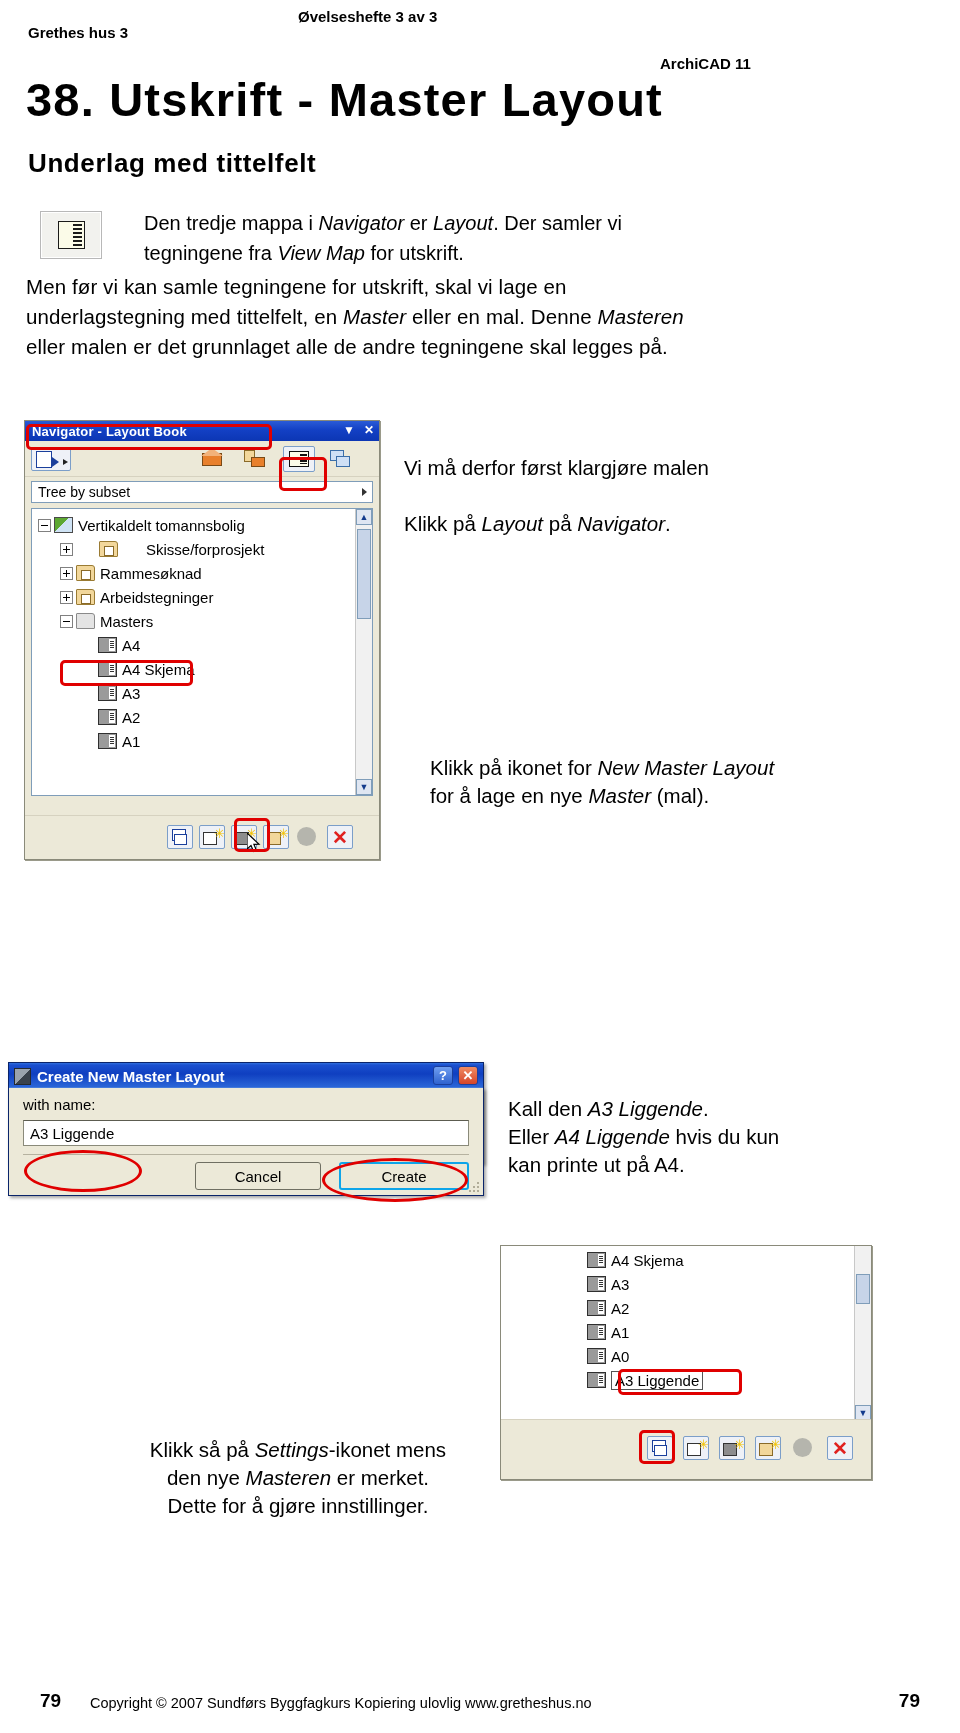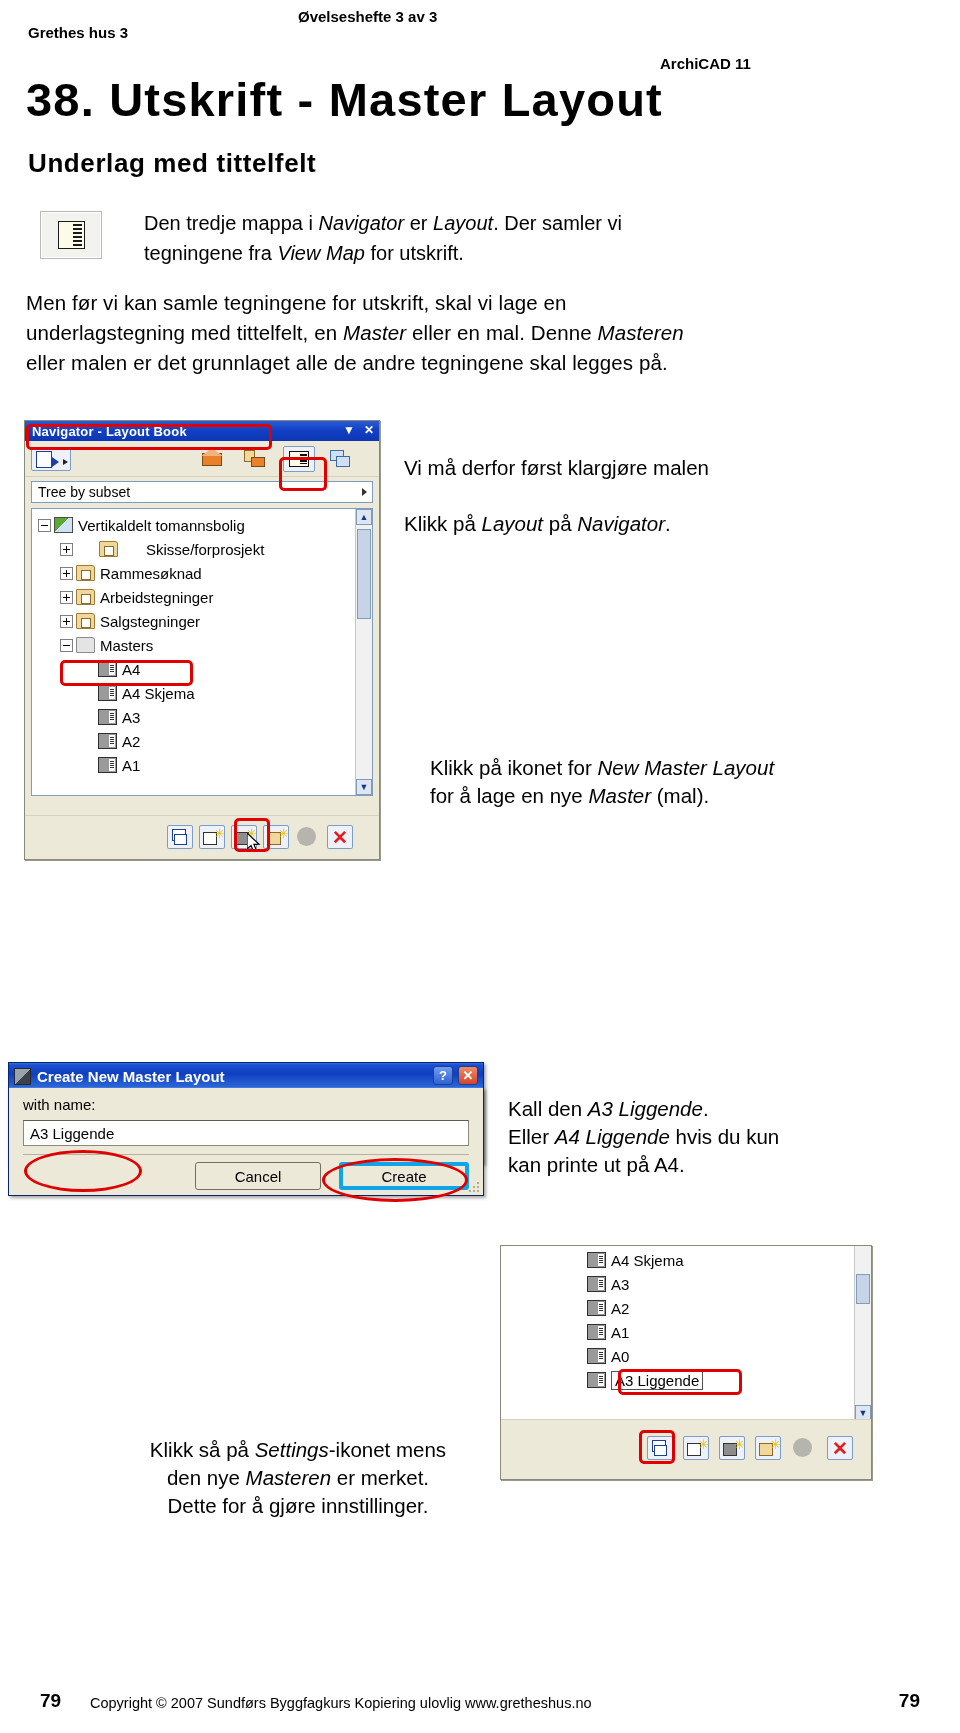--- a/index.html
+++ b/index.html
@@ -53,21 +53,21 @@
   }
   .intro-text {
     position:absolute; left:104px; top:0; width:680px;
     font-size:20px; line-height:30px;
   }
 
   .para {
     position:absolute; font-size:20.5px; line-height:30px;
     letter-spacing:.1px;
   }
-  .p-main { left:26px; top:288px; width:830px; }
+  .p-main { left:26px; top:272px; width:830px; }
 
   i.em { font-style:italic; }
 
   
   .nav-panel {
     position:absolute;
     background:#ece9d8;
     border:1px solid #8a8a7a;
     box-shadow:1px 1px 0 #9a9a8a;
   }
@@ -206,21 +206,21 @@
     position:absolute; background:#fff; border:1px solid #8a8a7a;
     border-top-color:#5c5c50; font-size:15px;
     display:flex; align-items:center; padding-left:6px;
   }
   .xp-sep{ position:absolute; height:1px; background:#b6b2a0; }
   .xp-btn{
     position:absolute; height:28px; background:#ece9d8;
     border:1px solid #6f6f62; border-radius:3px;
     font-size:15px; display:flex; align-items:center; justify-content:center;
   }
-  .xp-btn.default{ border:4px solid #0ea5e9; }
+  .xp-btn.default{ border:2px solid #0ea5e9; }
   .xp-grip{
     position:absolute; right:3px; bottom:2px; width:12px; height:12px;
     background:
       radial-gradient(circle at 2px 10px,#b0ac98 1px,transparent 1px),
       radial-gradient(circle at 6px 10px,#b0ac98 1px,transparent 1px),
       radial-gradient(circle at 10px 10px,#b0ac98 1px,transparent 1px),
       radial-gradient(circle at 6px 6px,#b0ac98 1px,transparent 1px),
       radial-gradient(circle at 10px 6px,#b0ac98 1px,transparent 1px),
       radial-gradient(circle at 10px 2px,#b0ac98 1px,transparent 1px);
   }
@@ -323,25 +323,20 @@
           <span class="exp plus"></span>
           <span class="ic ic-fold"></span>
           <span>Rammesøknad</span>
         </div>
         <div class="tree-row" style="padding-left: 22px; text-align: center;">
           <span class="exp plus"></span>
           <span class="ic ic-fold"></span>
           <span>Arbeidstegninger</span>
         </div>
         <div class="tree-row" style="padding-left: 22px;">
-          <span class="exp plus"></span>
-          <span class="ic ic-fold"></span>
-          <span>Salgstegninger</span>
-        </div>
-        <div class="tree-row" style="padding-left: 22px;">
           <span class="exp"></span>
           <span class="ic ic-fold-gray"></span>
           <span>Masters</span>
         </div>
         <div class="tree-row" style="padding-left: 44px;">
           <span style="display: inline-block; width: 16px; flex: 0 0 auto;"></span>
           <span class="ic ic-lay"></span>
           <span>A4</span>
         </div>
         <div class="tree-row" style="padding-left: 44px;">

